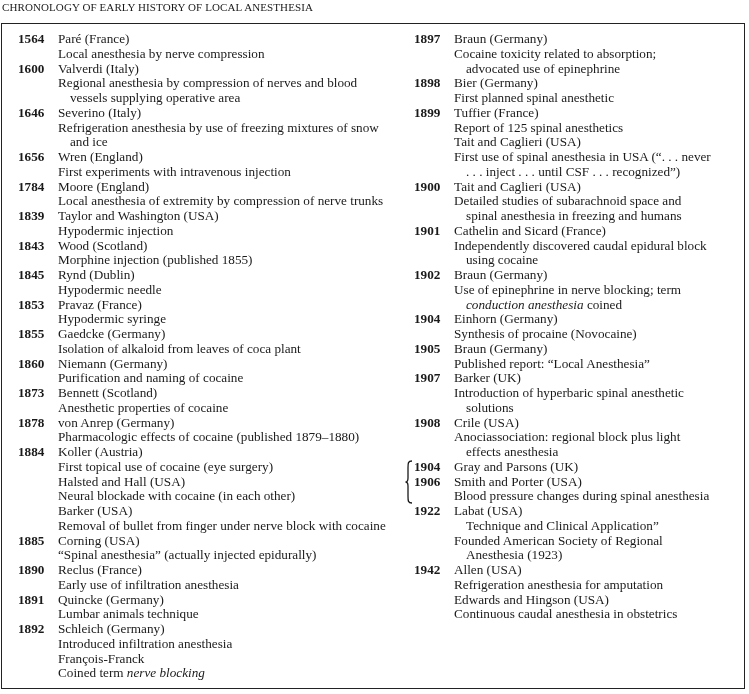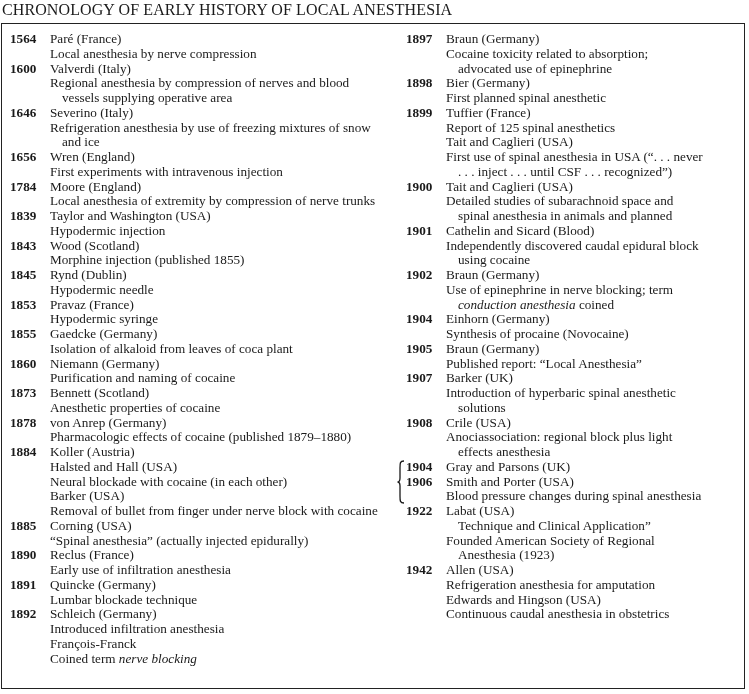--- a/index.html
+++ b/index.html
@@ -3,29 +3,29 @@
 <meta charset="utf-8">
 <style>
   html, body { margin: 0; padding: 0; background: #ffffff; }
   body {
     width: 749px; height: 694px; position: relative; overflow: hidden;
     font-family: "Liberation Serif", "DejaVu Serif", serif;
     color: #1a1a1a;
   }
   .title {
     position: absolute; left: 2px; top: 1px;
-    font-size: 16px; letter-spacing: 0.1px;
+    font-size: 11px; letter-spacing: 0.1px;
     font-family: "Liberation Serif", serif;
     white-space: nowrap;
   }
   .frame {
     position: absolute; left: 1px; top: 23px; width: 744px; height: 666px;
     border: 1.5px solid #222; box-sizing: border-box;
   }
-  .col { position: absolute; top: 32px; font-size: 13.2px; line-height: 14.75px; }
+  .col { position: absolute; top: 32px; font-size: 13.2px; line-height: 14.75px; margin-left: 8px; }
   .col.left { left: 10px; width: 375px; }
   .col.right { left: 406px; width: 340px; text-align: center; }
   .line { position: relative; white-space: nowrap; height: 14.75px; }
   .year { position: absolute; left: 0; font-weight: bold; }
   .text { position: absolute; left: 40px; }
   .text.cont { left: 52px; }
   .bold { font-weight: normal; }
   .brace {
     position: absolute; left: -9px; width: 8px;
     font-size: 13px;
@@ -149,20 +149,23 @@
     </div>
   <div class="line">
       <span class="text">Pharmacologic effects of cocaine (published 1879–1880)</span>
     </div>
 
   <div class="line">
       <span class="year">1884</span>
       <span class="text bold">Koller (Austria)</span>
     </div>
   <div class="line">
+      <span class="text">First topical use of cocaine (eye surgery)</span>
+    </div>
+  <div class="line">
       <span class="text bold">Halsted and Hall (USA)</span>
     </div>
   <div class="line">
       <span class="text">Neural blockade with cocaine (in each other)</span>
     </div>
   <div class="line">
       <span class="text bold">Barker (USA)</span>
     </div>
   <div class="line">
       <span class="text">Removal of bullet from finger under nerve block with cocaine</span>
@@ -182,21 +185,21 @@
     </div>
   <div class="line">
       <span class="text">Early use of infiltration anesthesia</span>
     </div>
 
   <div class="line">
       <span class="year">1891</span>
       <span class="text bold">Quincke (Germany)</span>
     </div>
   <div class="line">
-      <span class="text">Lumbar blockade technique</span>
+      <span class="text">Lumbar animals technique</span>
     </div>
 
   <div class="line">
       <span class="year">1892</span>
       <span class="text bold">Schleich (Germany)</span>
     </div>
   <div class="line">
       <span class="text">Introduced infiltration anesthesia</span>
     </div>
   <div class="line">
@@ -246,26 +249,26 @@
     </div>
 
   <div class="line">
       <span class="year">1900</span>
       <span class="text bold">Tait and Caglieri (USA)</span>
     </div>
   <div class="line">
       <span class="text">Detailed studies of subarachnoid space and</span>
     </div>
   <div class="line">
-      <span class="text cont">spinal anesthesia in animals and planned</span>
+      <span class="text cont">spinal anesthesia in freezing and humans</span>
     </div>
 
   <div class="line">
       <span class="year">1901</span>
-      <span class="text bold">Cathelin and Sicard (Blood)</span>
+      <span class="text bold">Cathelin and Sicard (France)</span>
     </div>
   <div class="line">
       <span class="text">Independently discovered caudal epidural block</span>
     </div>
   <div class="line">
       <span class="text cont">using cocaine</span>
     </div>
 
   <div class="line">
       <span class="year">1902</span>

